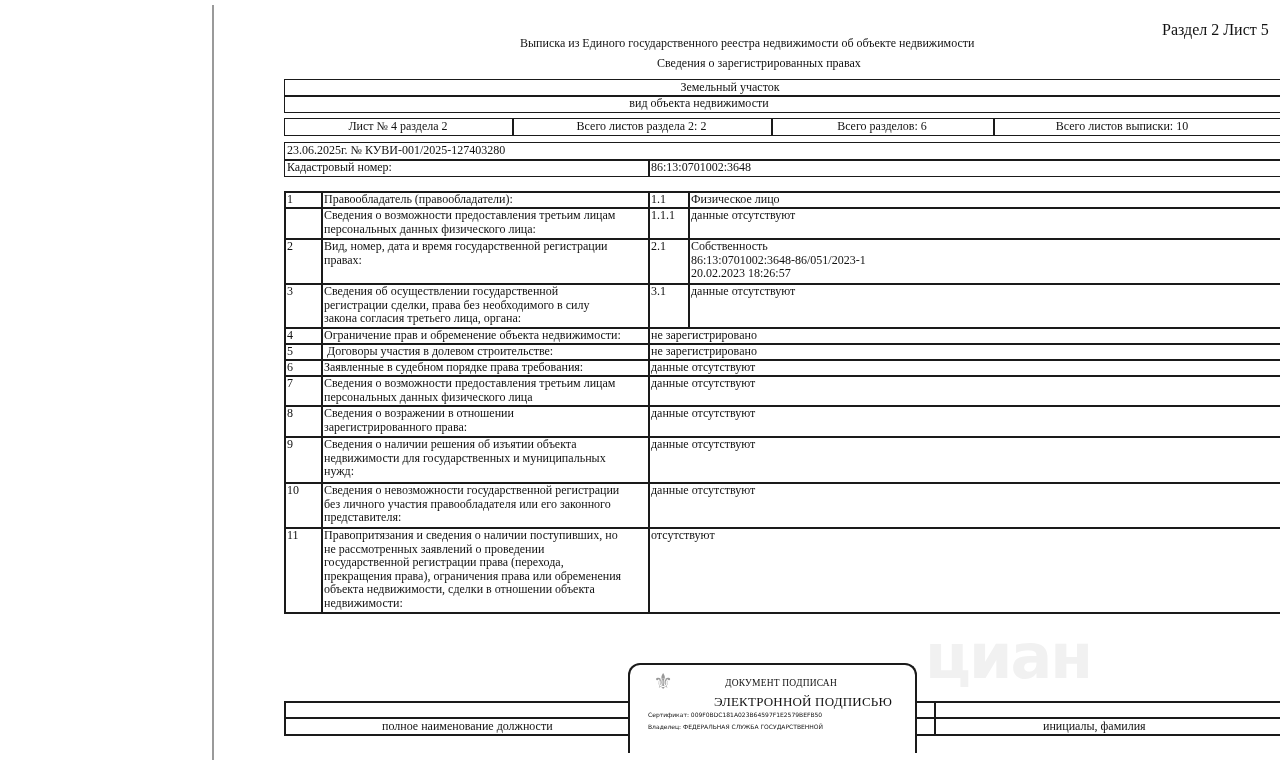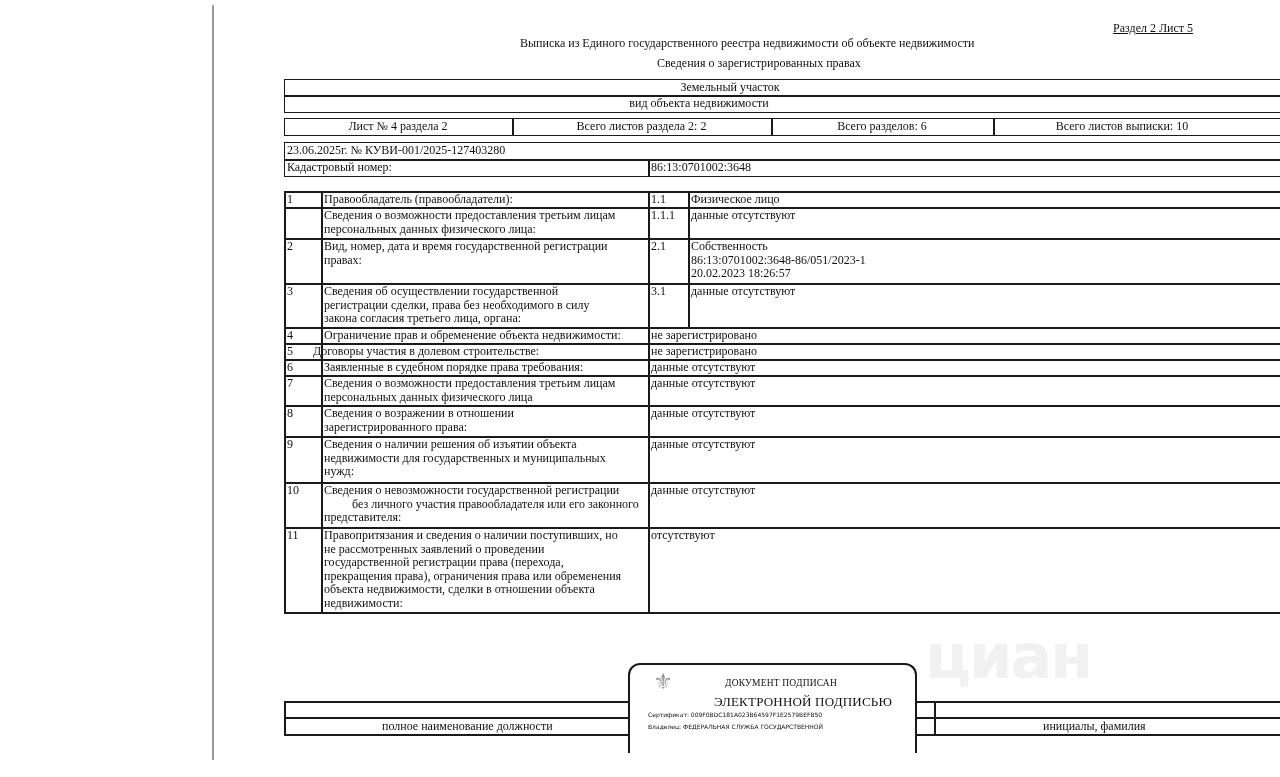--- a/index.html
+++ b/index.html
@@ -1,20 +1,20 @@
 <!DOCTYPE html>
 <html><head>
 <meta charset="utf-8">
 <style>
   html, body { margin:0; padding:0; background:#ffffff; }
   body { width:1280px; height:777px; position:relative; overflow:hidden;
          font-family: "Liberation Serif", "DejaVu Serif", serif; color:#111; }
   .gutter-line { position:absolute; left:212px; top:5px; width:2px; height:755px; background:#9a9a9a; }
   .abs { position:absolute; white-space:nowrap; }
-  .hdr-section { left:1113px; top:21px; font-size:12px;text-decoration:underline; }
+  .hdr-section { left:1162px; top:21px; font-size:16px; }
   .hdr-title { left:520px; top:36px; font-size:12px; }
   .hdr-sub { left:657px; top:56px; font-size:12px; }
 
   
   .box { position:absolute; border:1.5px solid #1a1a1a; border-right:none; box-sizing:border-box; }
   .hline { position:absolute; height:1.5px; background:#1a1a1a; }
   .vline { position:absolute; width:1.5px; background:#1a1a1a; }
   .cell-text { position:absolute; font-size:12px; line-height:13.5px; white-space:nowrap; }
   .center { text-align:center; }
 
@@ -93,21 +93,21 @@
     <div class="cell-text" style="left:324px; top:298.5px;">регистрации сделки, права без необходимого в силу</div>
     <div class="cell-text" style="left:324px; top:312px;">закона согласия третьего лица, органа:</div>
     <div class="cell-text" style="left:651px; top:285px;">3.1</div>
     <div class="cell-text" style="left:691px; top:285px;">данные отсутствуют</div>
     <div class="hline" style="left:284px; top:343px; width:996px;"></div>
     <div class="cell-text" style="left:287px; top:329px;">4</div>
     <div class="cell-text" style="left:324px; top:329px;">Ограничение прав и обременение объекта недвижимости:</div>
     <div class="cell-text" style="left:651px; top:329px;">не зарегистрировано</div>
     <div class="hline" style="left:284px; top:359px; width:996px;"></div>
     <div class="cell-text" style="left:287px; top:345px;">5</div>
-    <div class="cell-text" style="left:313px; top:345px;">Договоры участия в долевом строительстве:</div>
+    <div class="cell-text" style="left:327px; top:345px;">Договоры участия в долевом строительстве:</div>
     <div class="cell-text" style="left:651px; top:345px;">не зарегистрировано</div>
     <div class="hline" style="left:284px; top:375px; width:996px;"></div>
     <div class="cell-text" style="left:287px; top:361px;">6</div>
     <div class="cell-text" style="left:324px; top:361px;">Заявленные в судебном порядке права требования:</div>
     <div class="cell-text" style="left:651px; top:361px;">данные отсутствуют</div>
     <div class="hline" style="left:284px; top:405px; width:996px;"></div>
     <div class="cell-text" style="left:287px; top:377px;">7</div>
     <div class="cell-text" style="left:324px; top:377px;">Сведения о возможности предоставления третьим лицам</div>
     <div class="cell-text" style="left:324px; top:390.5px;">персональных данных физического лица</div>
     <div class="cell-text" style="left:651px; top:377px;">данные отсутствуют</div>
@@ -118,21 +118,21 @@
     <div class="cell-text" style="left:651px; top:407px;">данные отсутствуют</div>
     <div class="hline" style="left:284px; top:482px; width:996px;"></div>
     <div class="cell-text" style="left:287px; top:438px;">9</div>
     <div class="cell-text" style="left:324px; top:438px;">Сведения о наличии решения об изъятии объекта</div>
     <div class="cell-text" style="left:324px; top:451.5px;">недвижимости для государственных и муниципальных</div>
     <div class="cell-text" style="left:324px; top:465px;">нужд:</div>
     <div class="cell-text" style="left:651px; top:438px;">данные отсутствуют</div>
     <div class="hline" style="left:284px; top:527px; width:996px;"></div>
     <div class="cell-text" style="left:287px; top:484px;">10</div>
     <div class="cell-text" style="left:324px; top:484px;">Сведения о невозможности государственной регистрации</div>
-    <div class="cell-text" style="left:344px; top:497.5px;padding-left:8px;">без личного участия правообладателя или его законного</div>
+    <div class="cell-text" style="left:324px; top:497.5px;">без личного участия правообладателя или его законного</div>
     <div class="cell-text" style="left:324px; top:511px;">представителя:</div>
     <div class="cell-text" style="left:651px; top:484px;">данные отсутствуют</div>
     <div class="hline" style="left:284px; top:612px; width:996px;"></div>
     <div class="cell-text" style="left:287px; top:529px;">11</div>
     <div class="cell-text" style="left:324px; top:529px;">Правопритязания и сведения о наличии поступивших, но</div>
     <div class="cell-text" style="left:324px; top:542.5px;">не рассмотренных заявлений о проведении</div>
     <div class="cell-text" style="left:324px; top:556px;">государственной регистрации права (перехода,</div>
     <div class="cell-text" style="left:324px; top:569.5px;">прекращения права), ограничения права или обременения</div>
     <div class="cell-text" style="left:324px; top:583px;">объекта недвижимости, сделки в отношении объекта</div>
     <div class="cell-text" style="left:324px; top:596.5px;">недвижимости:</div>

